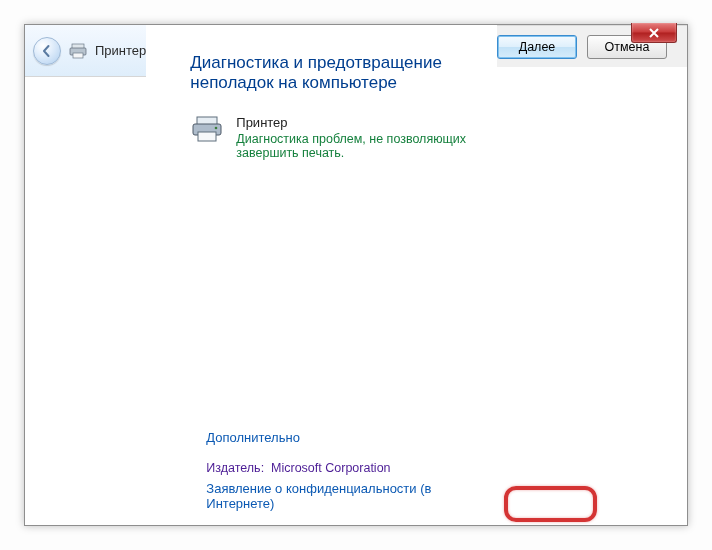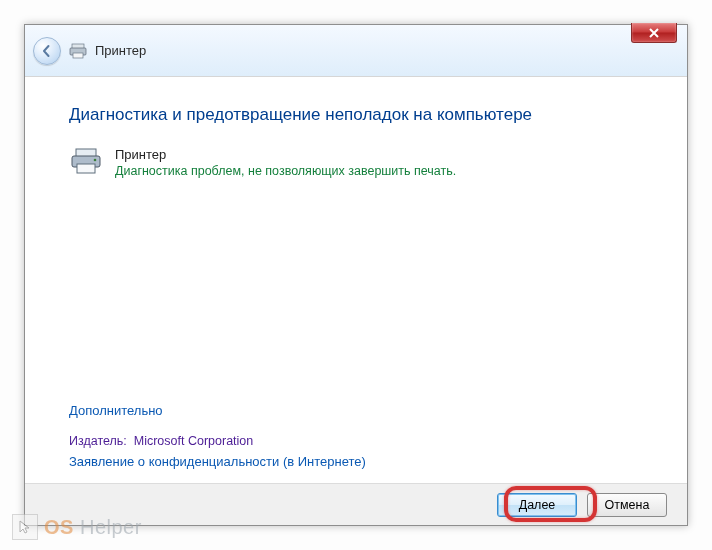--- a/index.html
+++ b/index.html
@@ -16,21 +16,21 @@
     position: relative;
     background: #fdfdfd;
   }
   .window {
     position: absolute;
     left: 24px; top: 24px;
     width: 664px; height: 502px;
     border: 1px solid #8e8e8e;
     box-shadow: 0 0 8px rgba(0,0,0,.25);
     background: #fff;
-    display: flex; flex-direction: column;
+    display: flex; flex-direction: row;
   }
   .titlebar-strip {
     position: absolute;
     right: 10px; top: -2px;
     height: 24px;
     display: flex;
   }
   .close-btn {
     width: 46px; height: 20px;
     background: linear-gradient(to bottom, #e67d7d 0%, #c83a3a 48%, #b02020 52%, #cf4d4d 100%);
@@ -91,21 +91,21 @@
     color: #222;
     font-size: 13px;
     margin-bottom: 2px;
   }
   .item-desc {
     color: #15803d;
     font-size: 12.5px;
   }
   .bottom-links {
     position: absolute;
-    left: 44px; bottom: 14px;
+    left: 60px; bottom: 14px;
   }
   .link {
     color: #0b59b3;
     font-size: 13px;
     cursor: pointer;
     display: inline-block;
   }
   .publisher {
     color: #4c1d95;
     font-size: 12.5px;
@@ -226,23 +226,13 @@
 
     <div class="footer">
       <button class="btn btn-primary">Далее</button>
       <button class="btn">Отмена</button>
     </div>
 
   </div>
 
   <div class="highlight-ring" style="left:504px; top:486px; width:93px; height:36px;"></div>
 
-  <div class="watermark">
-    <div class="watermark-arrow">
-      <svg viewBox="0 0 16 16" width="16" height="16">
-        <path d="M3 2 L3 13 L6 10 L8 14 L10 13 L8 9 L12 9 Z" fill="#fff" stroke="#777" stroke-width="1"></path>
-      </svg>
-    </div>
-    <div class="watermark-text">
-      <span class="wm-a">OS</span><span class="wm-b"> </span><span class="wm-b">Helper</span>
-    </div>
-  </div>
 </div>
 
 </body></html>

